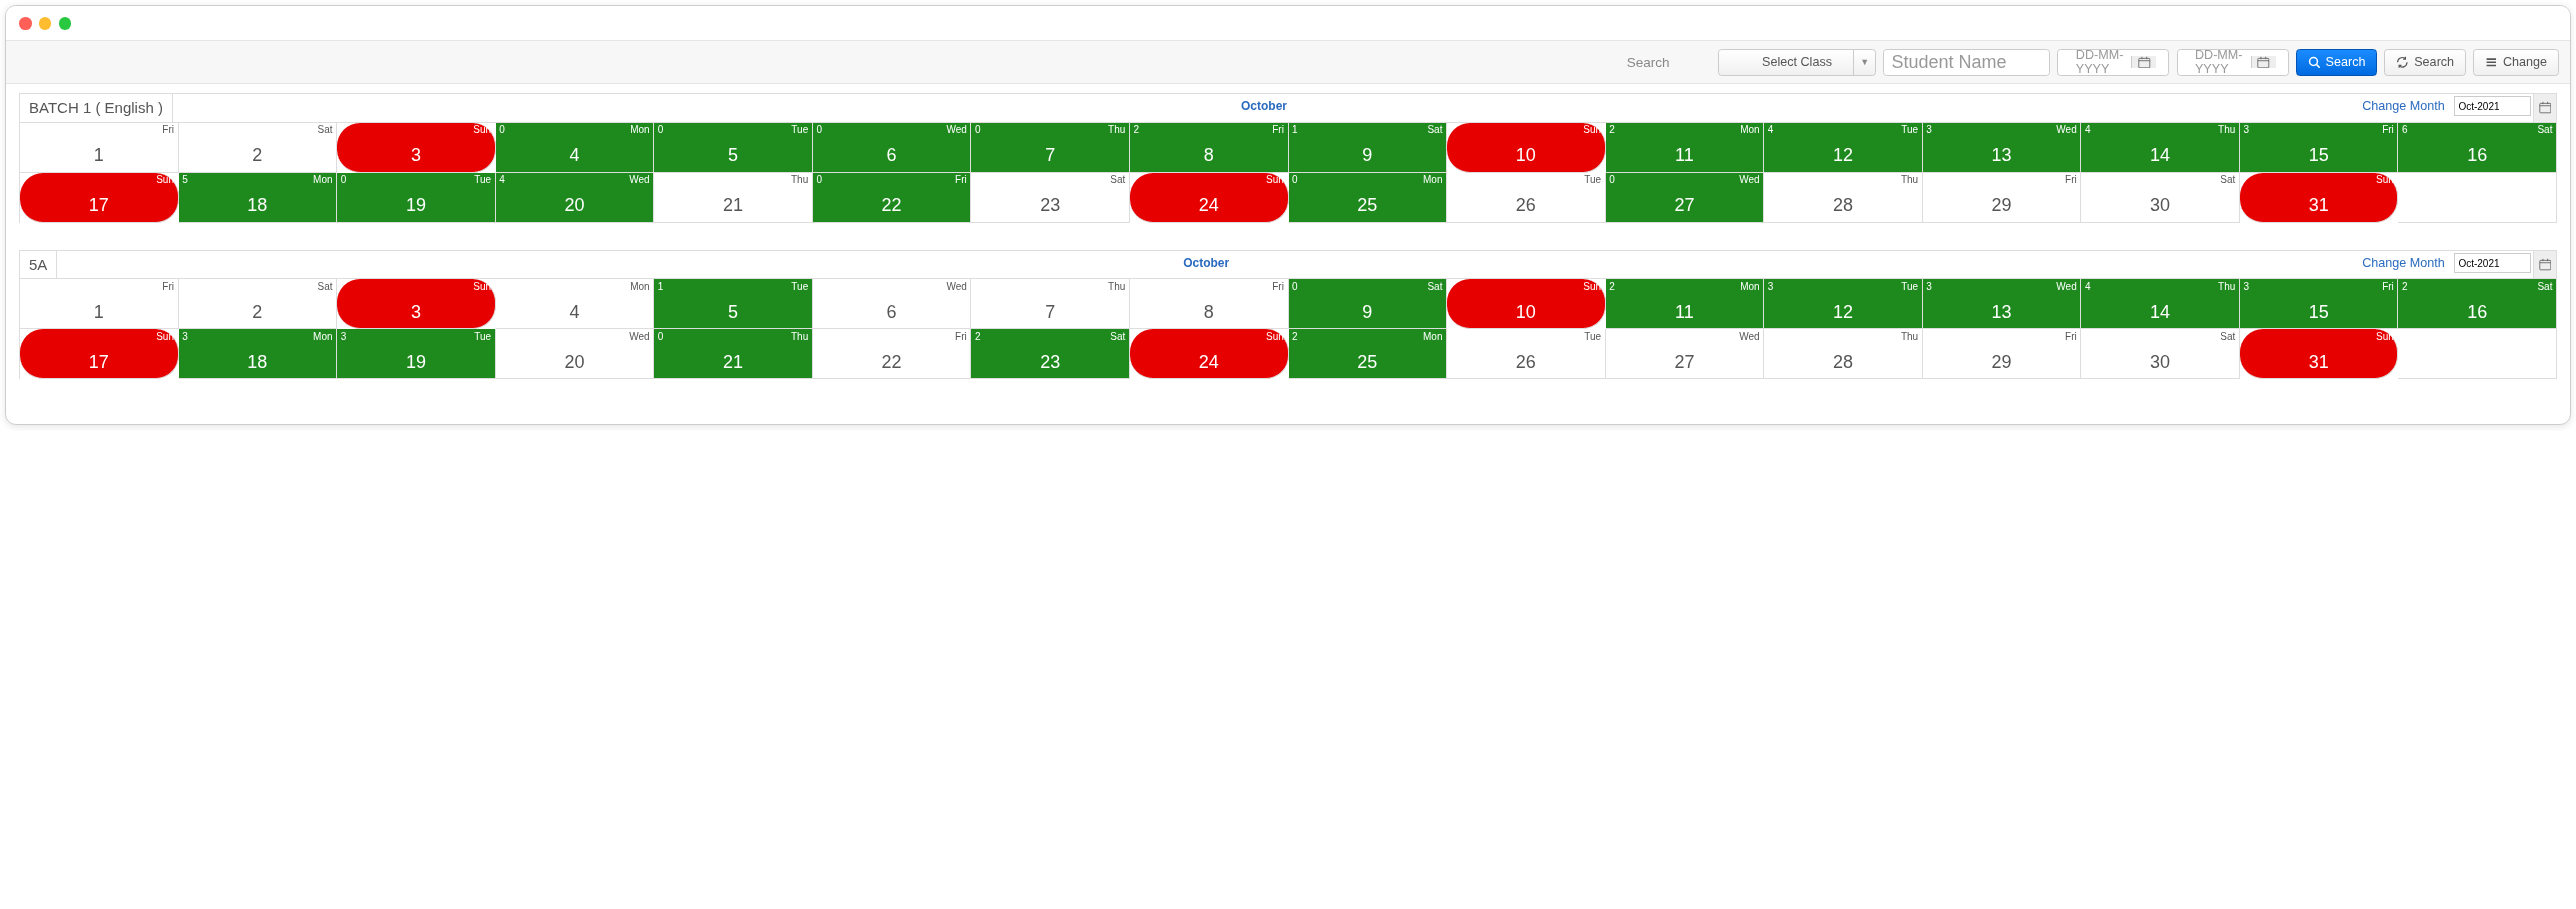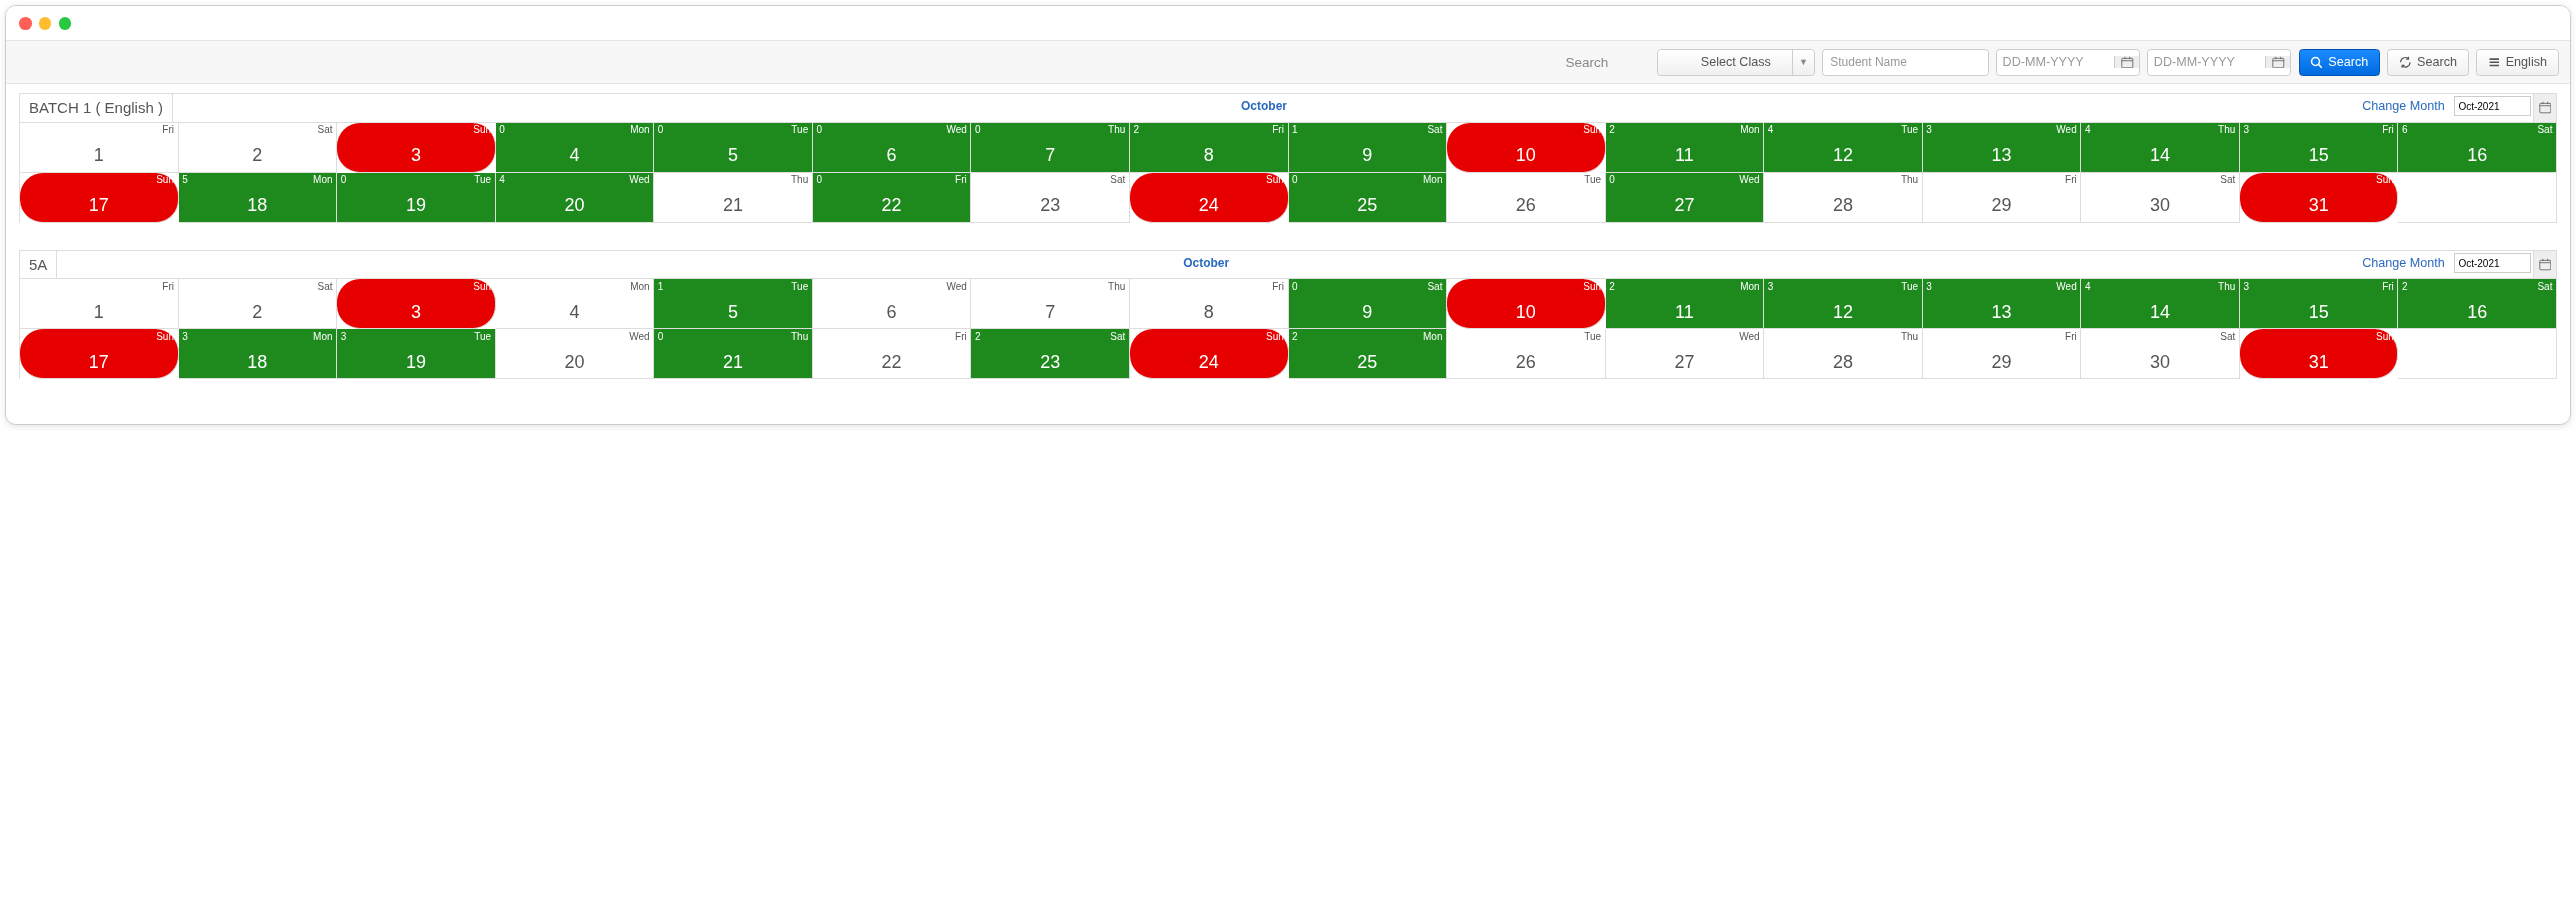--- a/index.html
+++ b/index.html
@@ -60,22 +60,22 @@
   }
   .select .caret {
     position: absolute;
     right: 0; top: 0; bottom: 0;
     width: 21.6px;
     border-left: 0.9px solid #ccc;
     display:flex; align-items:center; justify-content:center;
     color:#888;
     font-size:9px;
   }
-  .input { width: 167px; padding: 0 7.2px; color:#999; font-size:12px; }
-  .date-group { width: 144px; padding:0; }
+  .input { width: 167px; padding: 0 7.2px; color:#999; font-size:18px; }
+  .date-group { width: 112px; padding:12px; }
   .date-group .field { flex:1; padding:0 5.4px; color:#999; font-size:12.6px; }
   .date-group .addon { width:25px; border-left:0.9px solid #ccc; background:#eee; display:flex;align-items:center;justify-content:center;color:#555;}
   .btn {
     height: 27px;
     border: 0.9px solid #ccc;
     border-radius: 3.6px;
     padding: 0 10.8px;
     display: inline-flex;
     align-items: center;
     gap: 5.4px;
@@ -189,21 +189,21 @@
         </svg>
       <span>Search</span>
     </button>
 
     <button class="btn">
       <svg class="icon" viewBox="0 0 16 16">
           <line x1="2" y1="4" x2="14" y2="4" stroke="currentColor" stroke-width="2"></line>
           <line x1="2" y1="8" x2="14" y2="8" stroke="currentColor" stroke-width="2"></line>
           <line x1="2" y1="12" x2="14" y2="12" stroke="currentColor" stroke-width="2"></line>
         </svg>
-      <span>English</span>
+      <span>Change</span>
     </button>
   </div>
 
   <div class="content" id="calendar-container">
       <div class="cal-block">
         <div class="cal-header">
           <div class="name">BATCH 1 ( English )</div>
           <div class="month">October</div>
           <div class="change">Change Month</div>
           <input class="month-input" value="Oct-2021" style="">

